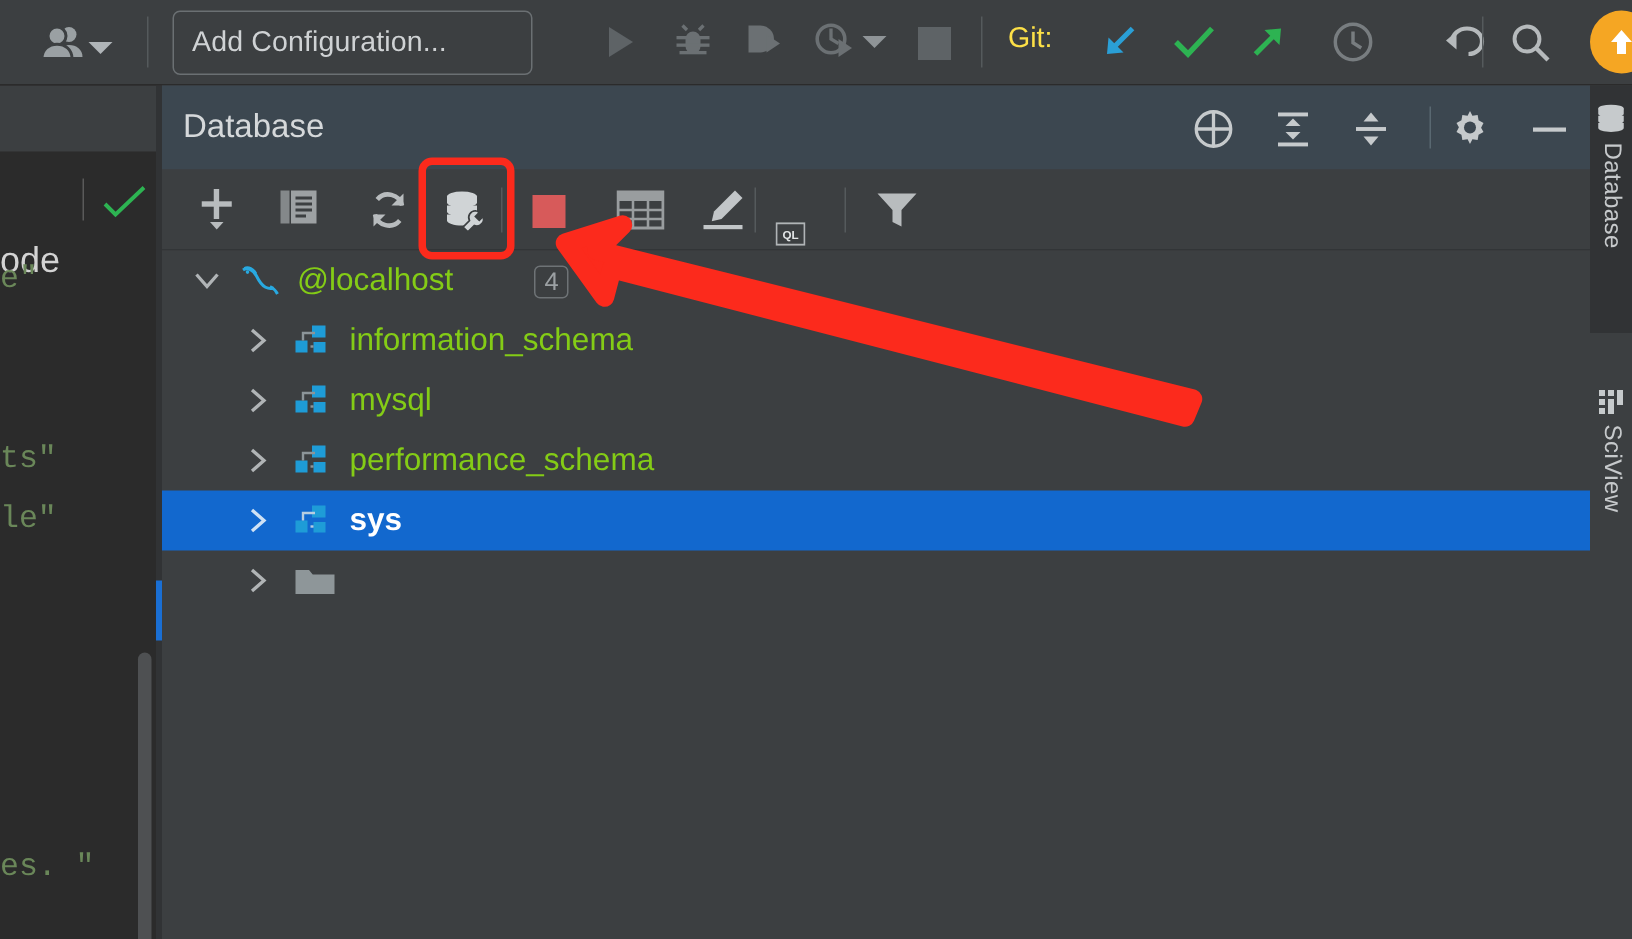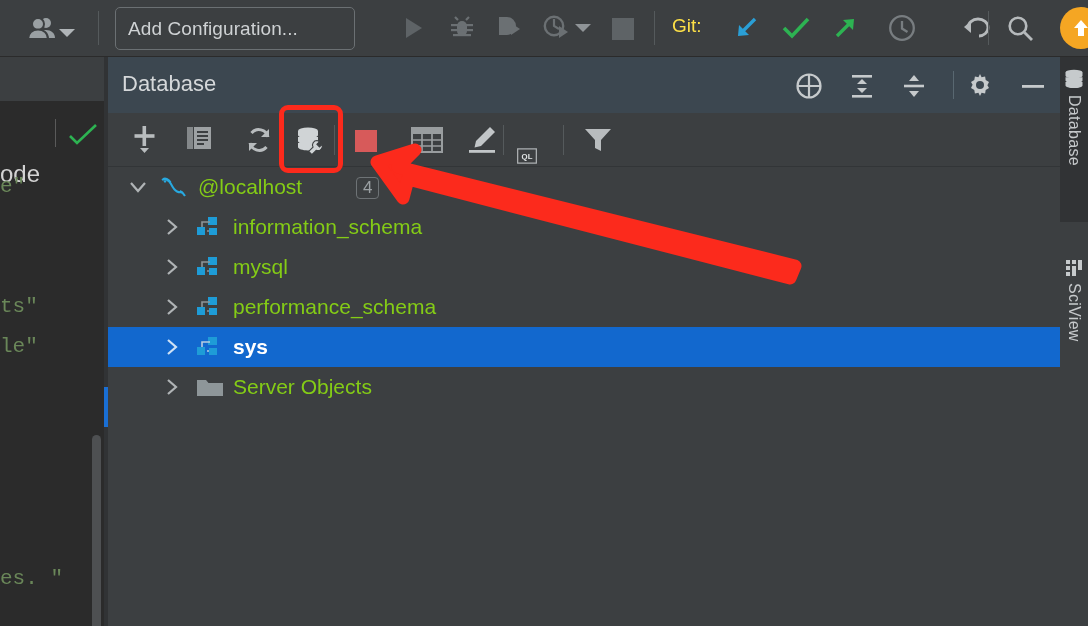--- a/index.html
+++ b/index.html
@@ -515,21 +515,20 @@
         <div class="tw-chevron" style="left:52px; top:8px; width:24px; height:24px;">
           <svg width="22" height="22" viewBox="0 0 22 22">
               <path d="M7 4l8 7-8 7" stroke="#b0b4b6" stroke-width="2.2" fill="none"></path>
             </svg>
         </div>
         <div class="tw-icon" style="left:88px; top:10px; width:28px; height:22px;">
           <svg width="28" height="22" viewBox="0 0 28 22">
             <path d="M1 3h9l2.5 3H27v13H1z" fill="#8e9699"></path>
           </svg>
         </div>
-        <div class="tw-label" style="left:125px;">Server Objects</div>
       </div>
     </div>
   </div>
 
   <div class="red-highlight"></div>
 
   <div class="rightstripe">
     <div class="rs-tab active" style="top:0px; height:165px; padding-top:12px;">
       <svg width="20" height="20" viewBox="0 0 20 20" style="margin-bottom:6px;">
         <ellipse cx="10" cy="3.4" rx="8.5" ry="2.6" fill="#c6cacc"></ellipse>

